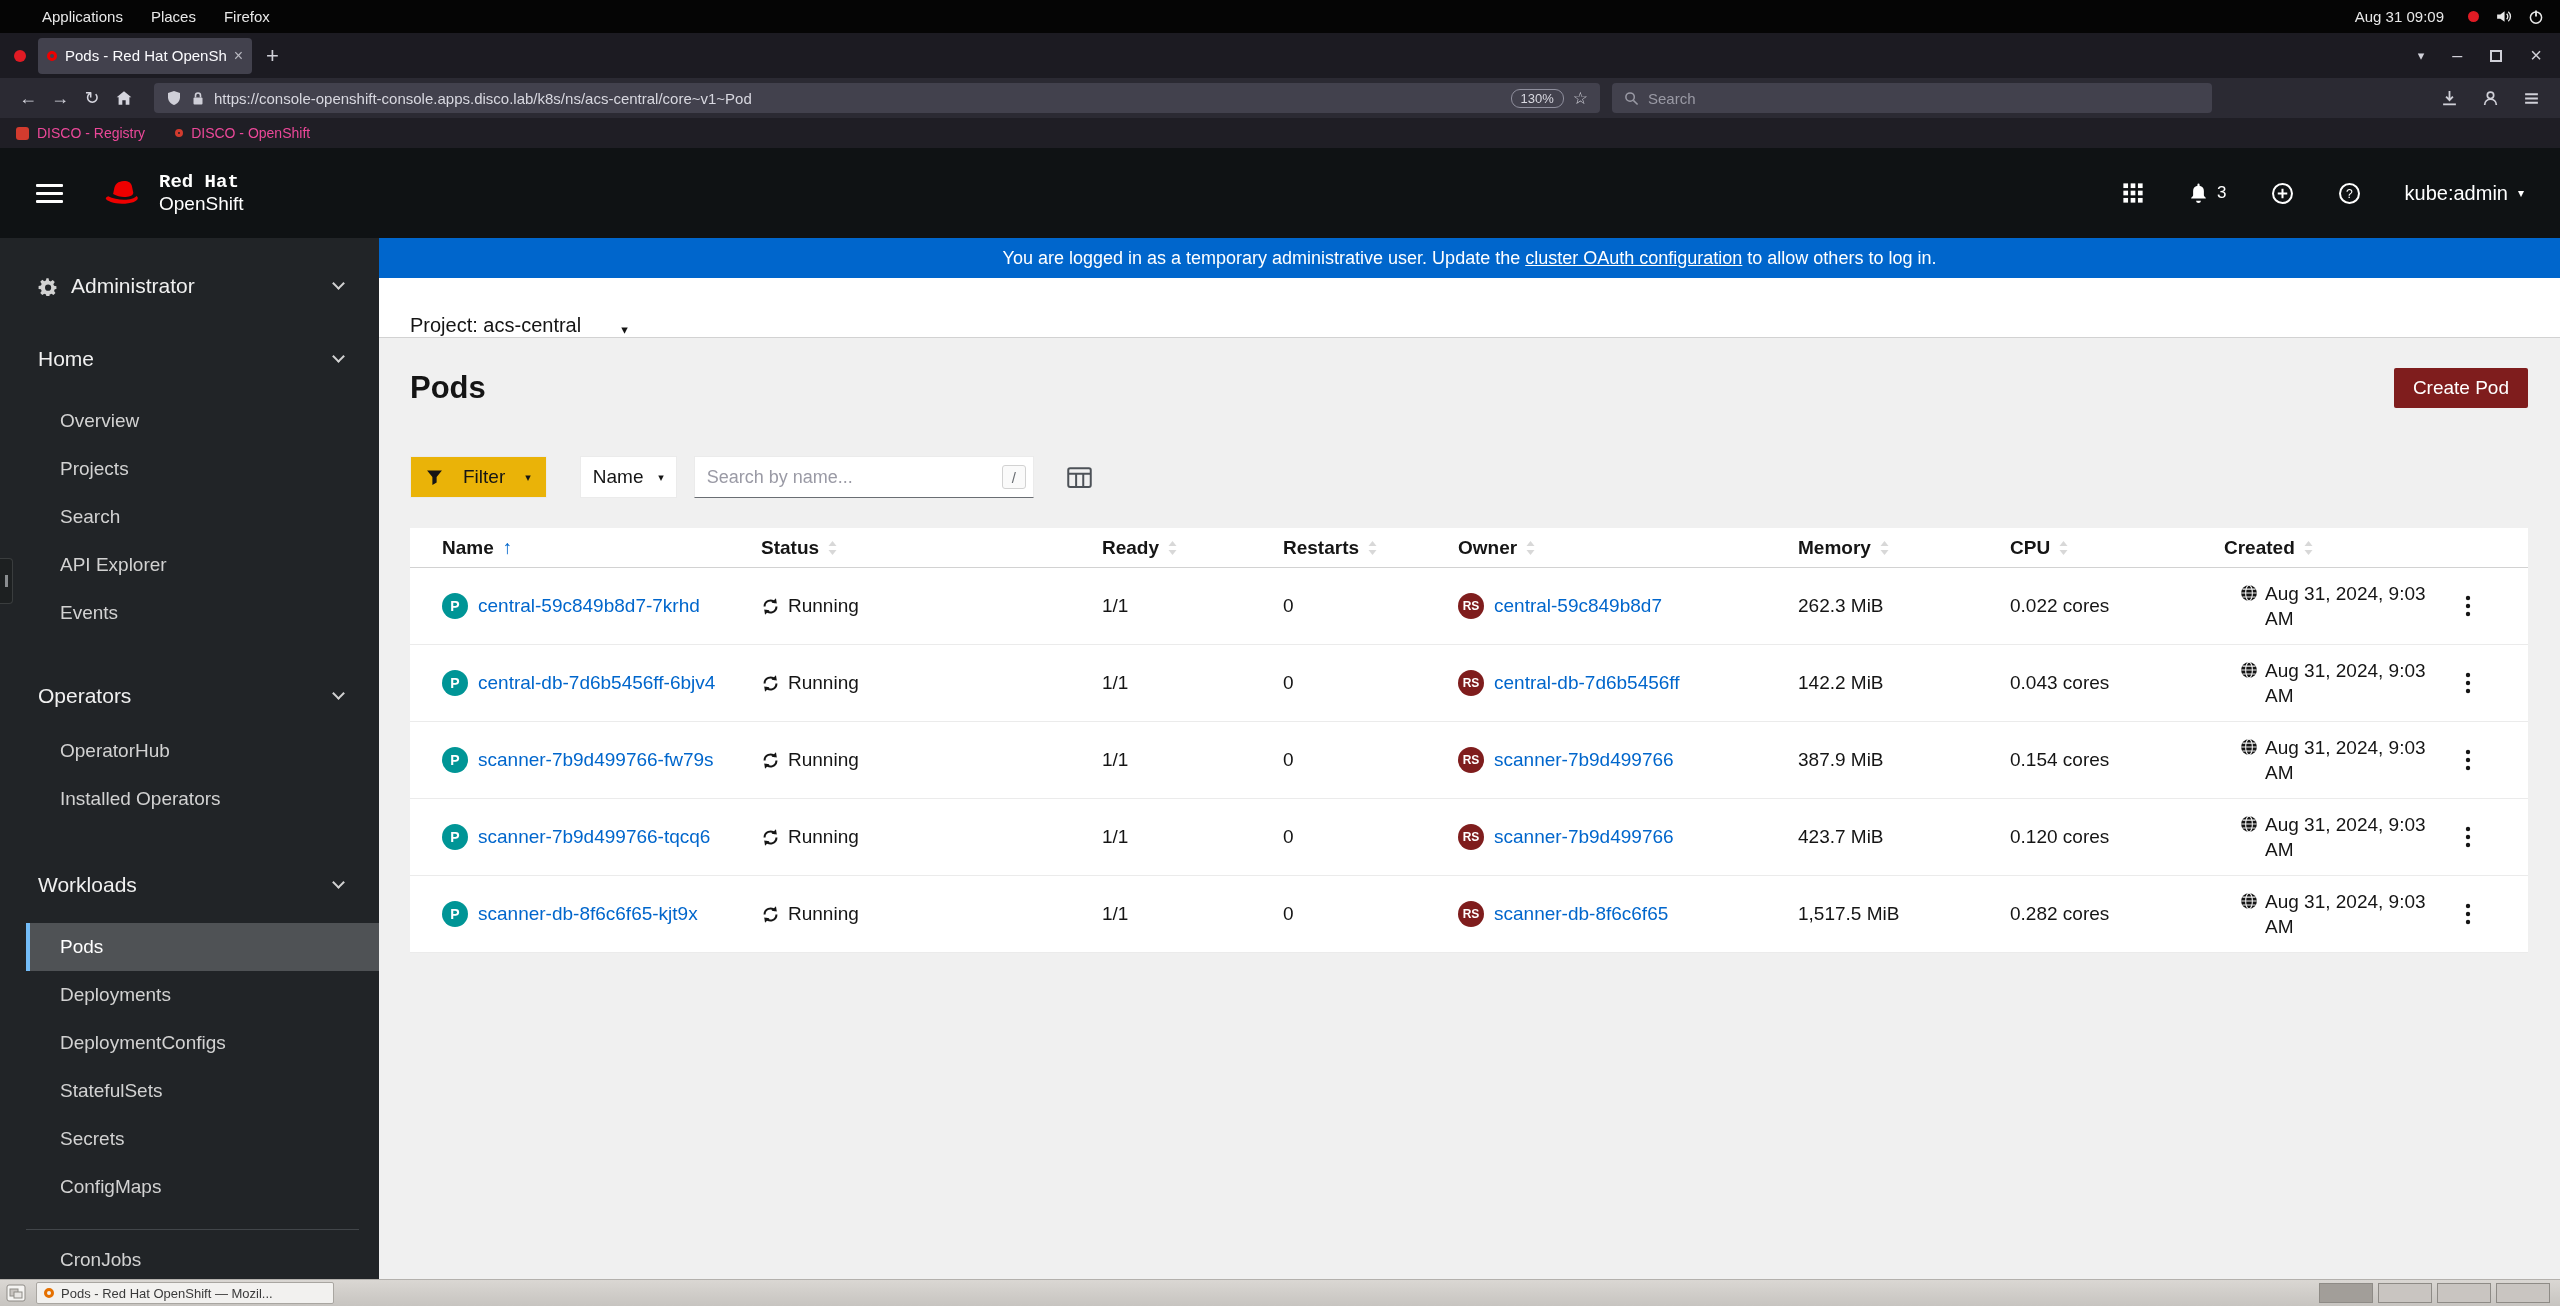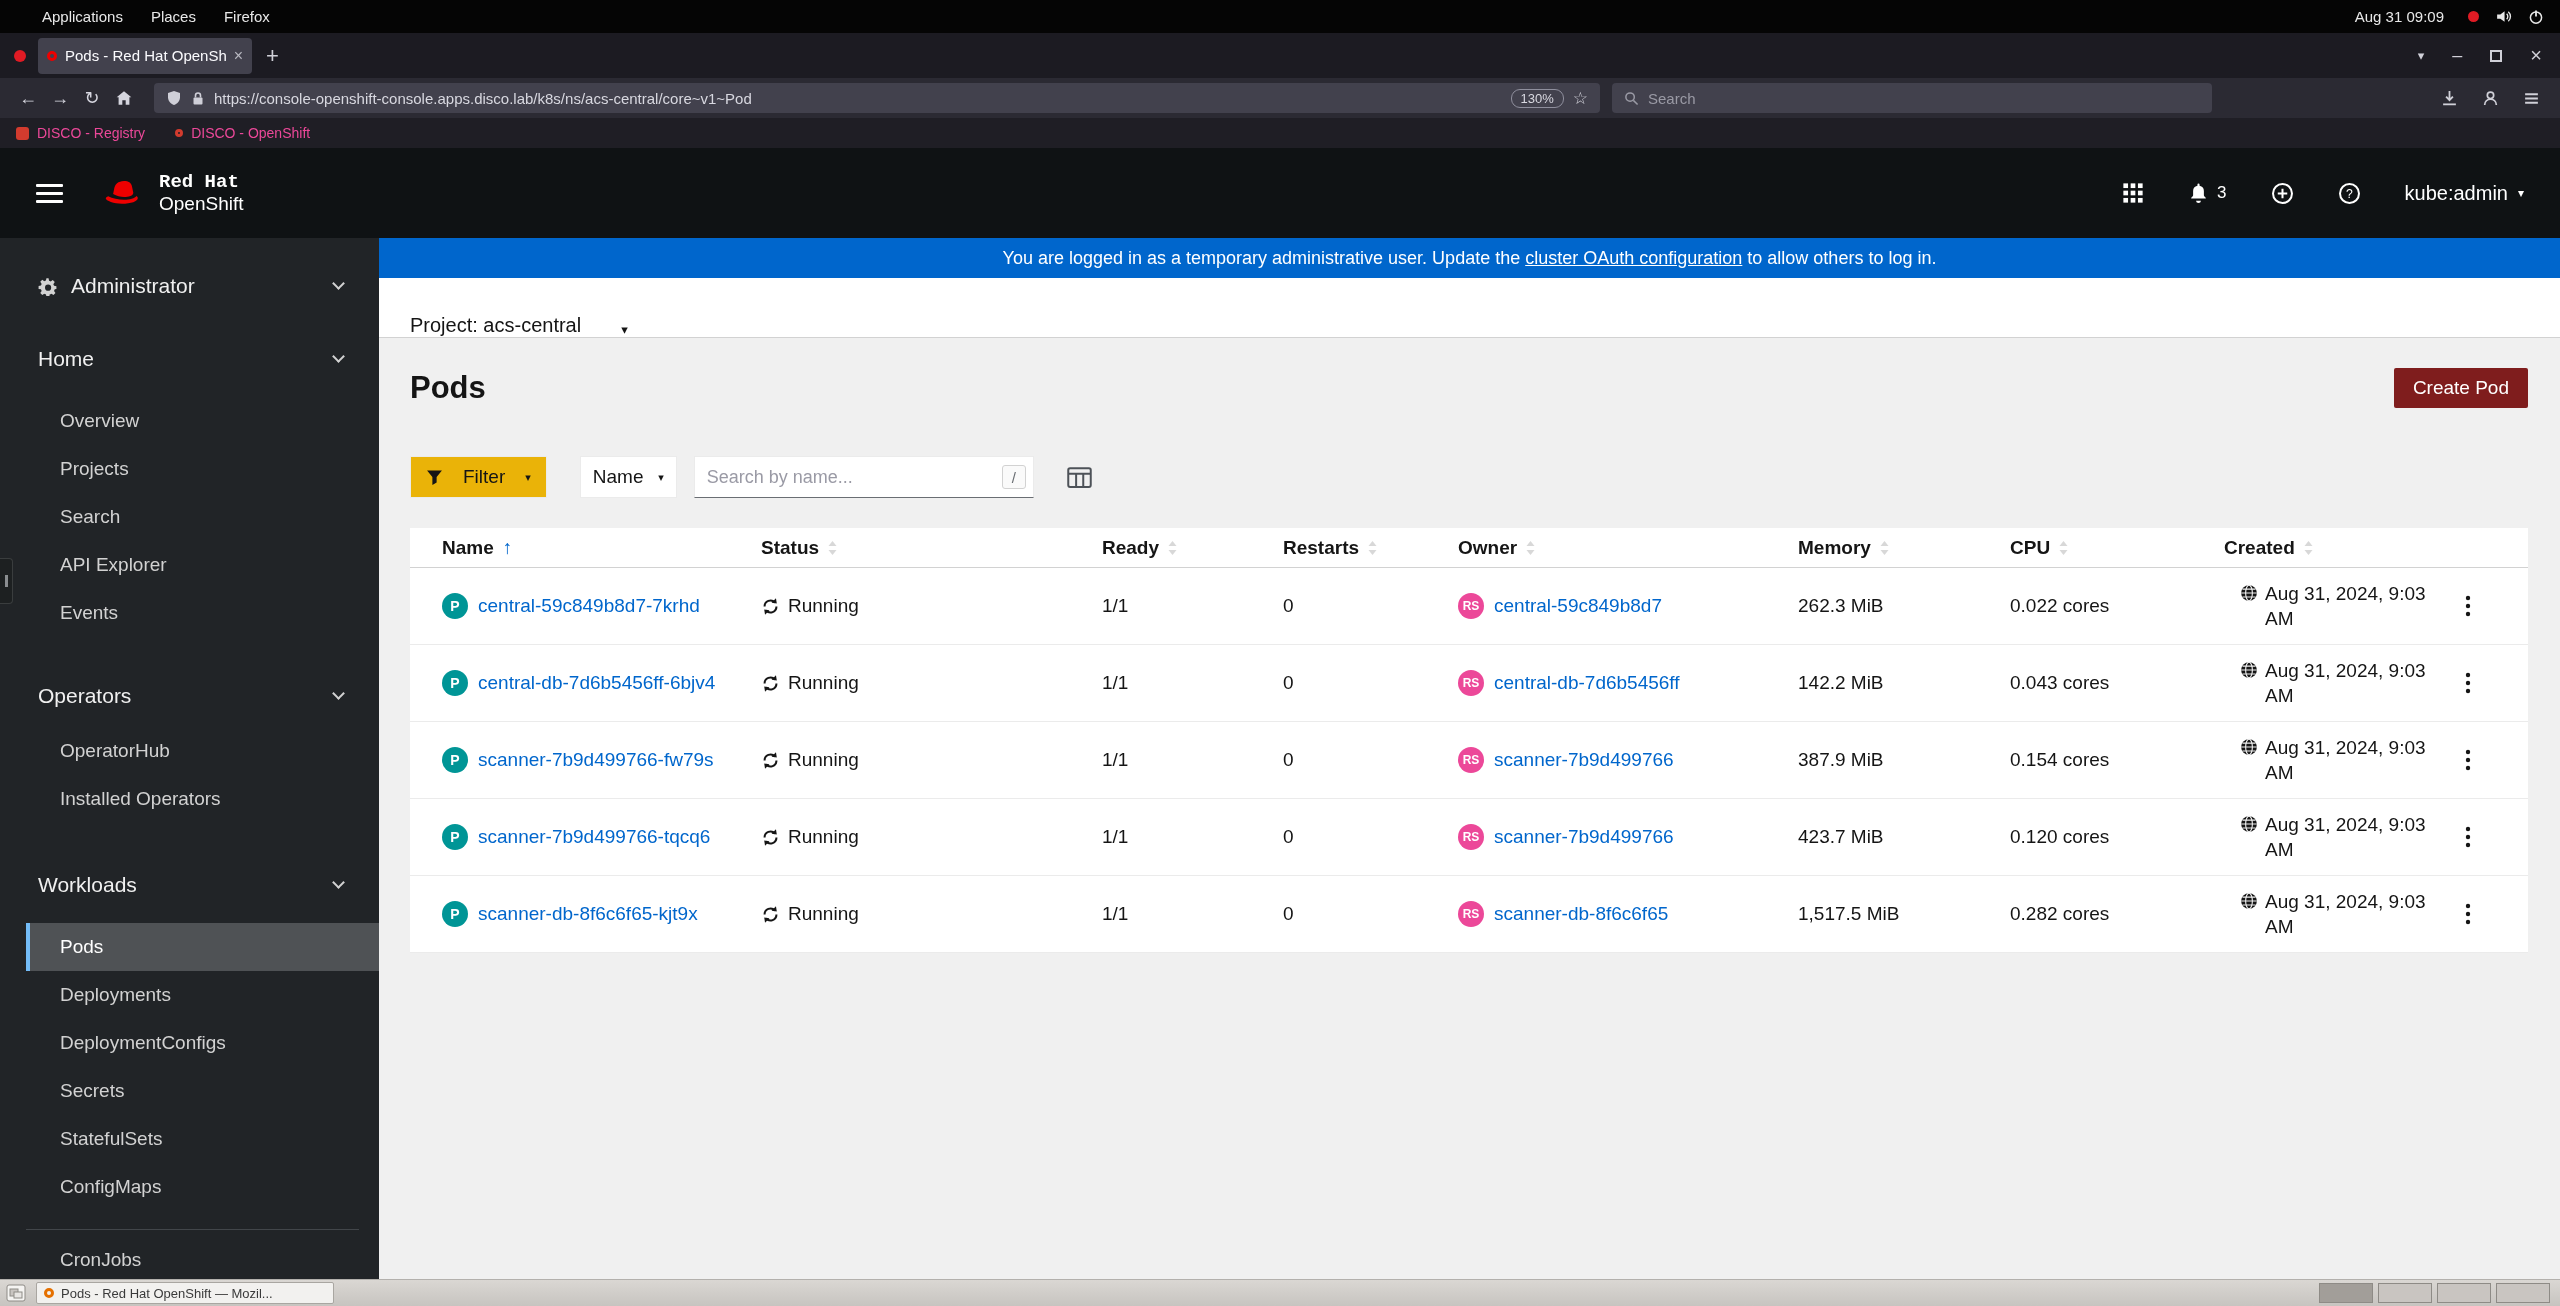--- a/index.html
+++ b/index.html
@@ -99,21 +99,21 @@
   
   .pods-table { margin-top:30px; background:#fff; }
   .trow { display:grid; grid-template-columns:319px 341px 181px 175px 340px 212px 214px 216px 1fr; align-items:center; padding:0 32px; }
   .thead { height:40px; font-weight:bold; font-size:19px; color:#151515; border-bottom:1px solid #d2d2d2; }
   .trow.datarow { height:77px; border-bottom:1px solid #ebebeb; font-size:19px; color:#151515; }
   .th { display:flex; align-items:center; gap:9px; }
   .sort-active { color:#0066cc; font-size:19px; font-weight:bold; }
   .cell-name, .cell-owner { display:flex; align-items:center; gap:10px; min-width:0; }
   .badge { width:26px; height:26px; border-radius:50%; display:inline-flex; align-items:center; justify-content:center; color:#fff; font-weight:bold; flex:none; }
   .badge-p { background:#009596; font-size:14px; }
-  .badge-rs { background:#ec4899; font-size:12px; }
+  .badge-rs { background:#7f1d1d; font-size:12px; }
   a.link { color:#0066cc; text-decoration:none; white-space:nowrap; overflow:hidden; }
   .cell-status { display:flex; align-items:center; gap:8px; }
   .cell-created { display:flex; gap:7px; align-items:flex-start;justify-content:flex-end; }
   .created-text { max-width:175px; line-height:25px; }
   .cell-kebab { justify-self:center; background:none; border:none; padding:4px 8px; display:flex; }
 
   
   .taskbar { height:27px; background:linear-gradient(#dad7d3,#c7c4c0); display:flex; align-items:center; padding:0 6px; gap:10px; border-top:1px solid #b3b0ac; }
   .task-btn { width:298px; height:22px; background:#f2f1ef; border:1px solid #a9a6a1; border-radius:2px; display:flex; align-items:center; gap:7px; padding:0 7px; font-size:13px; color:#3a3a3a; }
   .task-title { white-space:nowrap; overflow:hidden; }
@@ -349,24 +349,24 @@
         <div class="nav-item active">
             <span>Pods</span>
           </div>
         <div class="nav-item">
             <span>Deployments</span>
           </div>
         <div class="nav-item">
             <span>DeploymentConfigs</span>
           </div>
         <div class="nav-item">
+            <span>StatefulSets</span>
+          </div>
+        <div class="nav-item">
             <span>Secrets</span>
-          </div>
-        <div class="nav-item">
-            <span>StatefulSets</span>
           </div>
         <div class="nav-item">
             <span>ConfigMaps</span>
           </div>
         <div class="nav-divider"></div>
         <div class="nav-item">
             <span>CronJobs</span>
           </div>
       </div>
     </nav>

